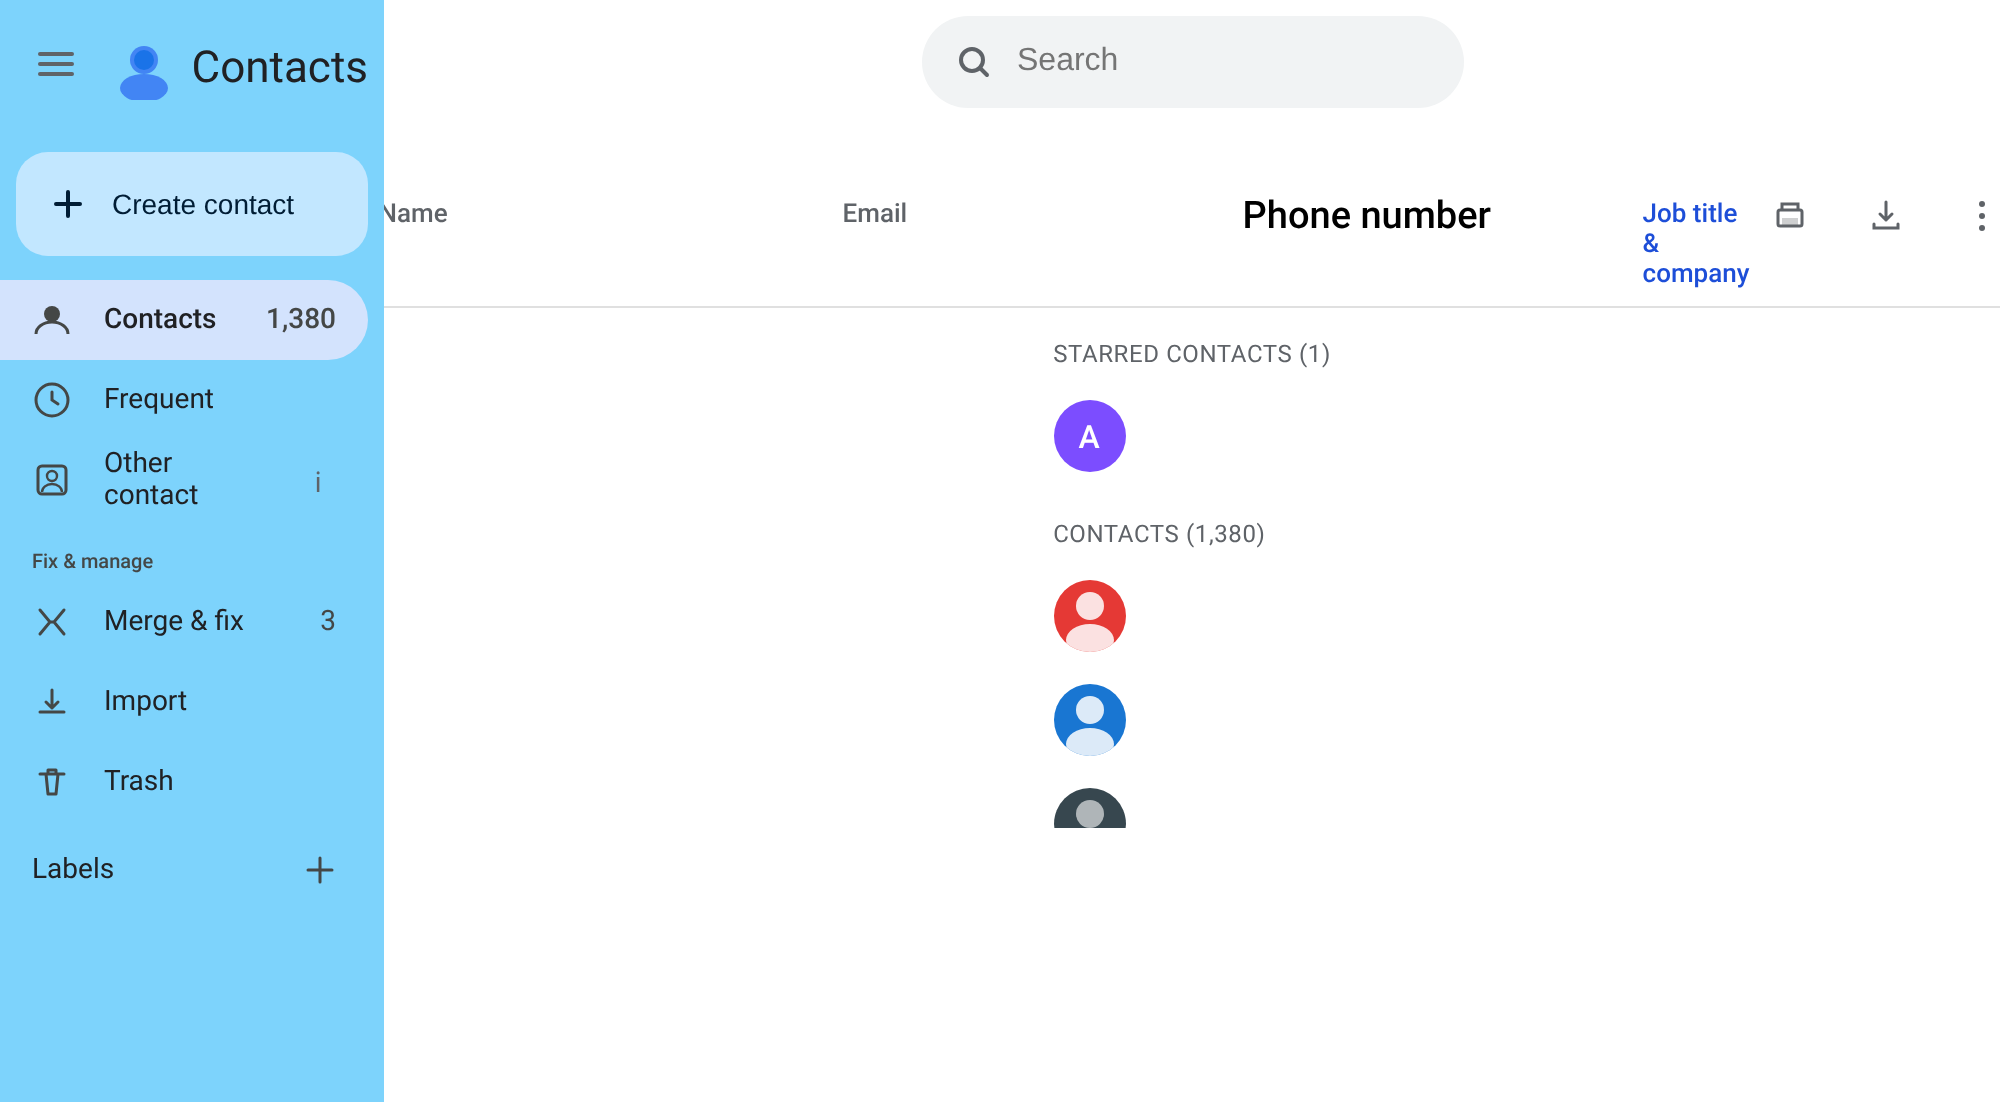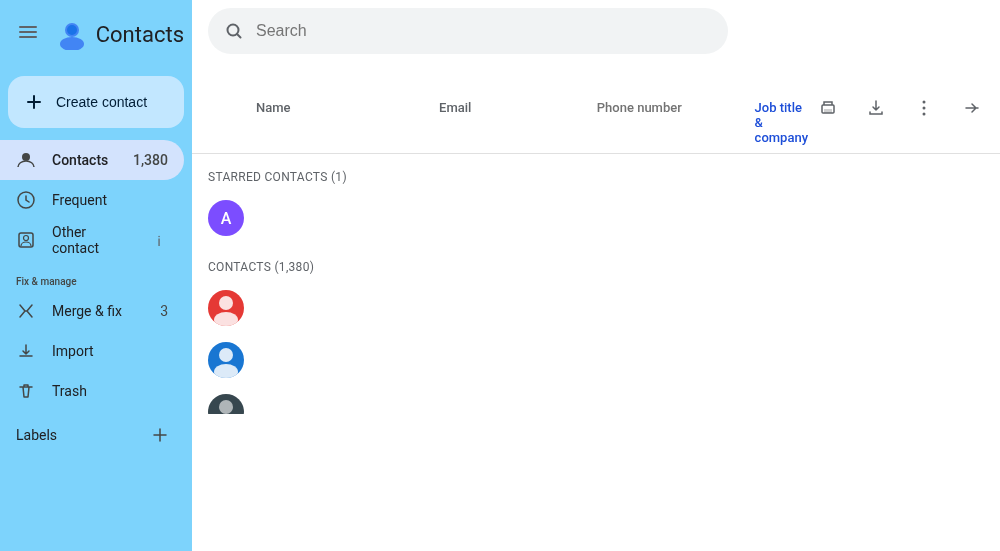--- a/index.html
+++ b/index.html
@@ -126,20 +126,21 @@
       color: #444746;
     }
 
     
     .main {
       flex: 1;
       display: flex;
       flex-direction: column;
       height: 414px;
       overflow: hidden;
+      align-items: center;
     }
 
     
     .search-bar-container {
       padding: 8px 16px;
       background: #fff;
     }
 
     .search-bar {
       display: flex;
@@ -167,21 +168,21 @@
     .table-header {
       display: flex;
       align-items: center;
       padding: 8px 0 8px 16px;
       border-bottom: 1px solid #e0e0e0;
       min-height: 44px;
     }
 
     .col-name { width: 280px; font-size: 13px; color: #5f6368; font-weight: 500; padding-left: 48px; }
     .col-email { width: 200px; font-size: 13px; color: #5f6368; font-weight: 500; }
-    .col-phone { width: 200px; font-size: 13px; color: #737373; font-weight: 500; }
+    .col-phone { width: 200px; font-size: 19px; color: #000000; font-weight: 500; }
     .col-job { flex: 1; font-size: 13px; color: #1d4ed8; font-weight: 500; margin-top: 30px; }
 
     .table-actions {
       display: flex;
       align-items: center;
       gap: 8px;
       margin-left: auto;
       padding-right: 8px;
     }
 

